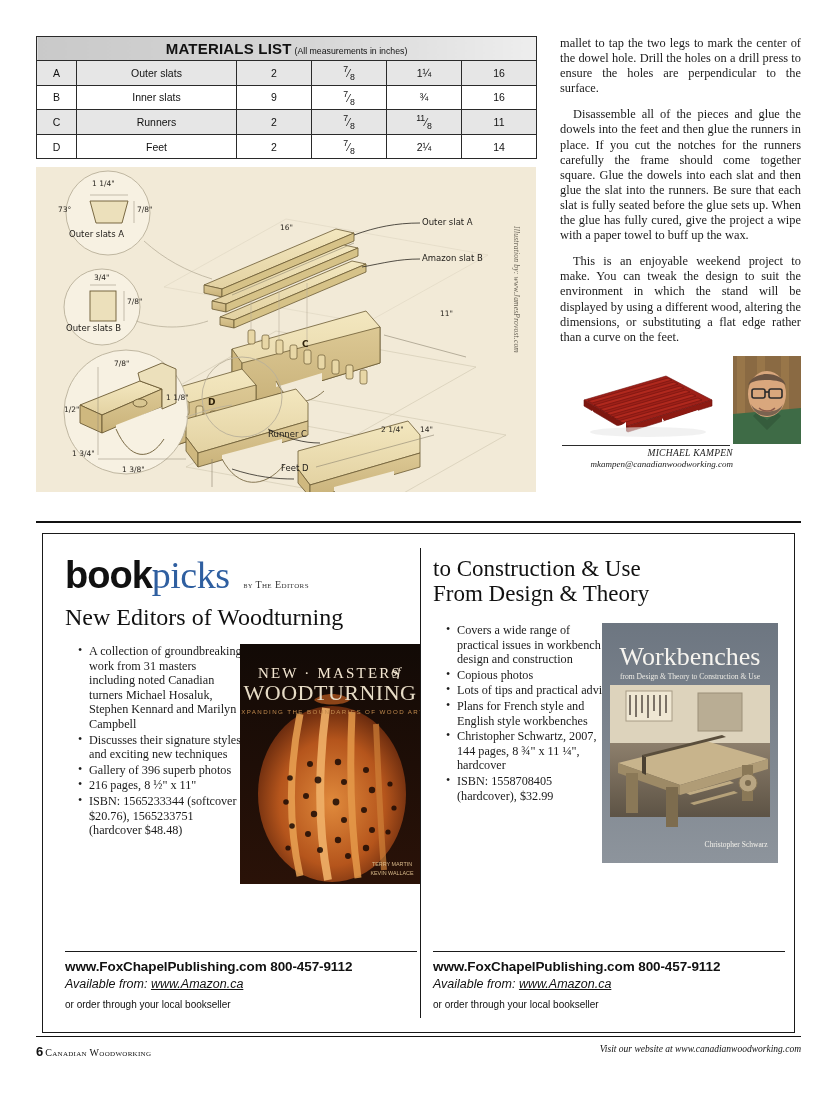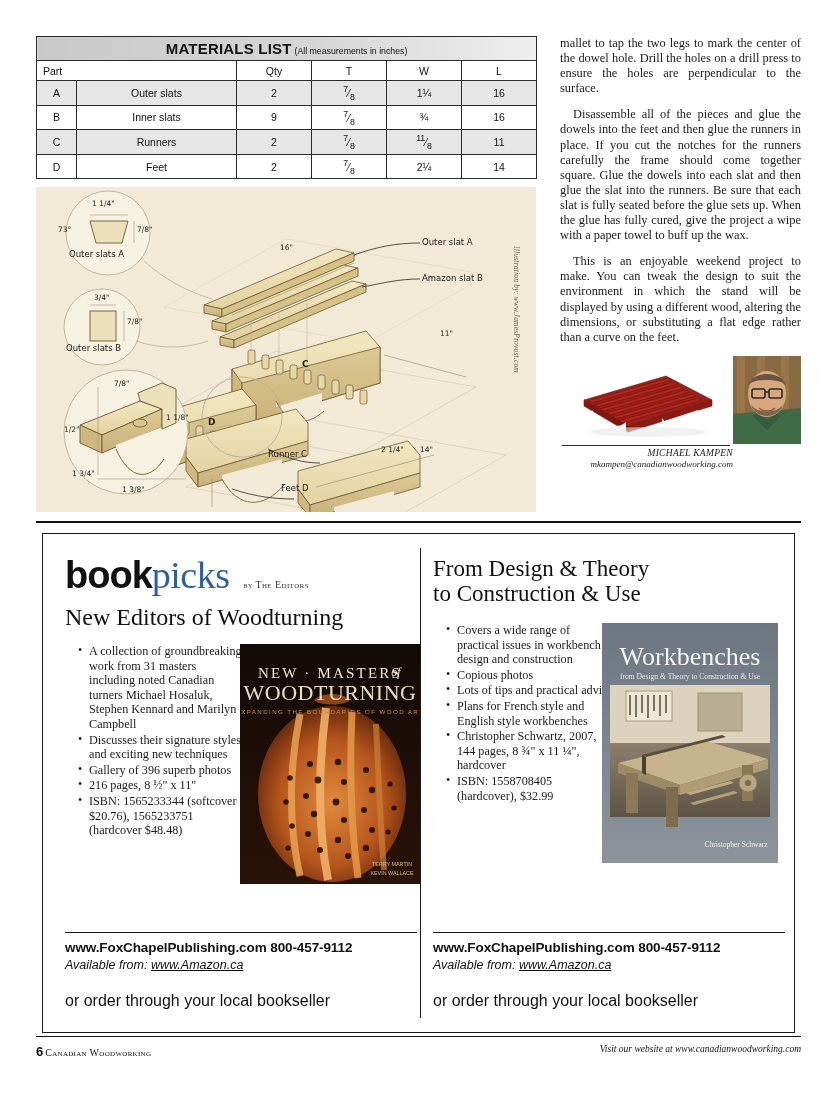--- a/index.html
+++ b/index.html
@@ -177,21 +177,21 @@
     font-family: "Liberation Sans", sans-serif;
     font-weight: bold; font-size: 13.5px; color: #111; letter-spacing: -0.1px;
   }
   .order-line2 {
     font-family: "Liberation Sans", sans-serif;
     font-style: italic; font-size: 12.5px; color: #111; margin-top: 3px;
   }
   .order-line2 u { text-decoration: underline; }
   .order-line3 {
     font-family: "Liberation Sans", sans-serif;
-    font-size: 16px; color: #111; margin-top: 20px;
+    font-size: 10px; color: #111; margin-top: 8px;
   }
 
   
   .foot-rule {
     position: absolute; left: 36px; top: 1036px; width: 765px;
     border-top: 1.5px solid #111;
   }
   .footer { position: absolute; left: 36px; top: 1042px; width: 765px; height: 16px; }
   .foot-left { position: absolute; left: 0; top: 0; white-space: nowrap; }
   .foot-left .pg {
@@ -224,27 +224,20 @@
           <col style="width:75px">
             <col style="width:75px">
             <col style="width:75px">
         </colgroup>
         <tbody>
             <tr>
           <td class="mat-head-cell" colspan="6">
             <span class="mat-title">MATERIALS LIST</span>
             <small>(All measurements in inches)</small>
           </td>
-        </tr>
-        <tr class="colhdr">
-          <td colspan="2" style="text-align:left">Part</td>
-          <td>Qty</td>
-          <td>T</td>
-          <td>W</td>
-          <td>L</td>
         </tr>
         <tr class="shaded">
           <td class="part-letter">A</td>
           <td class="part-name">Outer slats</td>
           <td>2</td>
           <td class="frac"><sup>7</sup>⁄<sub>8</sub></td>
           <td>1¼</td>
           <td>16</td>
         </tr>
         <tr>
@@ -597,22 +590,22 @@
           <div class="order-line2">
             <span>Available from:</span>
             <u>www.Amazon.ca</u>
           </div>
           <div class="order-line3">or order through your local bookseller</div>
         </div>
       </div>
 
       <div class="pick-col right">
         <div class="book-title multi">
+          <div>to Construction &amp; Use</div>
           <div>From Design &amp; Theory</div>
-          <div>to Construction &amp; Use</div>
         </div>
 
         <div class="content-row" style="margin-top:17px">
           <ul class="bullets">
             <li>Covers a wide range of practical issues in workbench design and construction</li>
             <li>Copious photos</li>
             <li>Lots of tips and practical advice</li>
             <li>Plans for French style and English style workbenches</li>
             <li>Christopher Schwartz, 2007, 144 pages, 8 ¾" x 11 ¼", hardcover</li>
             <li>ISBN: 1558708405 (hardcover), $32.99</li>

